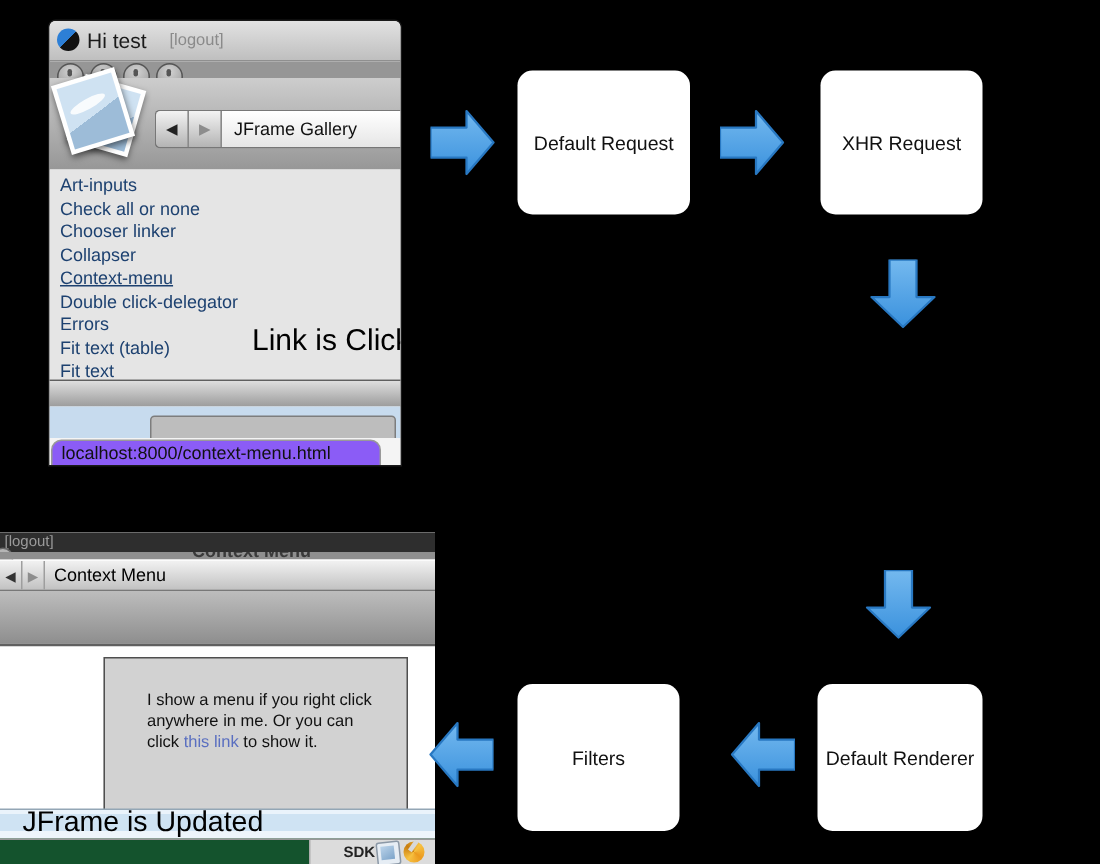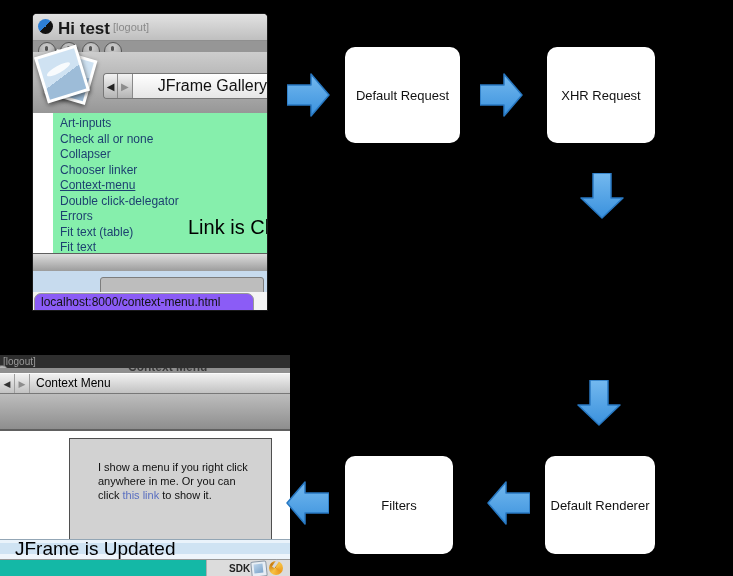--- a/index.html
+++ b/index.html
@@ -11,46 +11,46 @@
             display:flex;align-items:center;justify-content:center;
             font-size:13px;color:#111;text-align:center;}
   
   #top-win{position:absolute;left:33px;top:14px;width:234px;height:296px;
            background:#fff;border-radius:4px 4px 0 0;overflow:hidden;
            box-shadow:0 0 0 1px #1a1a1a;}
   .titlebar{position:absolute;left:0;top:0;width:100%;height:26px;
             background:linear-gradient(#e2e2e2,#bfbfbf);border-bottom:1px solid #8f8f8f;}
   .site-logo{position:absolute;left:5px;top:5px;width:15px;height:15px;border-radius:50%;
              background:linear-gradient(135deg,#2d7fd6 0 50%,#111 50% 100%);}
-  .t-title{position:absolute;left:25px;top:5px;font-size:17px;font-weight:bold;color:#1a1a1a;}
+  .t-title{position:absolute;left:25px;top:5px;font-size:14px;font-weight:normal;color:#1a1a1a;}
   .t-logout{position:absolute;left:80px;top:7px;font-size:11px;color:#8a8a8a;}
   .btnrow{position:absolute;left:0;top:27px;width:100%;height:11px;background:#969696;overflow:hidden;}
   .win-btn{position:absolute;top:1px;width:16px;height:16px;border-radius:50%;
            background:radial-gradient(circle at 50% 30%,#d2d2d2,#989898);border:1px solid #565656;}
   .win-btn::after{content:"";position:absolute;left:6px;top:3px;width:3px;height:5px;background:#555;border-radius:2px;}
   .toolbar{position:absolute;left:0;top:38px;width:100%;height:61px;
            background:linear-gradient(#cdcdcd,#979797);}
   .navgroup{position:absolute;left:70px;top:21px;height:24px;right:0;display:flex;
             border:1px solid #777;border-right:none;border-radius:4px 0 0 4px;overflow:hidden;}
   .navbtn{width:21px;height:100%;display:flex;align-items:center;justify-content:center;
           background:linear-gradient(#f3f3f3,#b4b4b4);border-right:1px solid #8a8a8a;
           font-size:10px;}
   .navbtn.back{color:#222;}
   .navbtn.fwd{color:#8d8d8d;}
-  .navfield{flex:1;background:linear-gradient(#ffffff,#e6e6e6);font-size:16px;color:#111;
-            line-height:24px;padding-left:25px;white-space:nowrap;}
+  .navfield{flex:1;background:linear-gradient(#ffffff,#e6e6e6);font-size:12px;color:#111;
+            line-height:24px;padding-left:8px;white-space:nowrap;}
   .photo-icon{position:absolute;left:1px;top:-8px;width:66px;height:70px;}
   .photo-back{position:absolute;left:16px;top:10px;width:36px;height:40px;background:#fff;
               transform:rotate(16deg);box-shadow:0 2px 4px rgba(0,0,0,.5);padding:3px;}
   .photo-front{position:absolute;left:6px;top:6px;width:38px;height:42px;background:#fff;
                transform:rotate(-17deg);box-shadow:0 2px 5px rgba(0,0,0,.55);padding:3px;}
   .photo-img{width:100%;height:100%;background:linear-gradient(160deg,#cfe2f2 0 55%,#9dbcd8 55% 100%);position:relative;overflow:hidden;}
   .photo-img::after{content:"";position:absolute;left:4px;top:12px;width:26px;height:7px;background:#fff;
                     border-radius:50%;transform:rotate(-12deg);opacity:.85;}
-  .content{position:absolute;left:0;top:99px;width:100%;height:140px;background:#86efac;overflow:hidden;margin-left:20px;}
+  .content{position:absolute;left:0;top:99px;width:100%;height:140px;background:#e5e5e5;overflow:hidden;}
   .links{position:absolute;left:7px;top:3px;font-size:12px;line-height:15.5px;color:#1d4170;}
   .links .link{white-space:nowrap;cursor:pointer;}
   .links .link.active{text-decoration:underline;}
   .note-big{position:absolute;font-size:20px;color:#000;white-space:nowrap;}
   #note-click{left:135px;top:103px;}
   .scrollbar{position:absolute;left:0;top:239px;width:100%;height:18px;
              background:linear-gradient(#dedede,#9c9c9c);border-top:1px solid #5f5f5f;box-sizing:border-box;}
   .bluebar-top{position:absolute;left:0;top:257px;width:100%;height:21px;background:#c7dbee;}
   .gray-panel{position:absolute;left:67px;top:6px;width:162px;height:16px;background:#bdbdbd;
               border:1px solid #7d7d7d;border-radius:3px 3px 0 0;}
@@ -78,21 +78,21 @@
   .b-gray{position:absolute;left:0;top:39px;width:100%;height:37px;
           background:linear-gradient(#bdbdbd,#8e8e8e);border-bottom:2px solid #606060;box-sizing:border-box;}
   .b-content{position:absolute;left:0;top:76px;width:100%;height:104px;background:#fff;}
   .menu-box{position:absolute;left:69px;top:7px;width:203px;height:110px;background:#d2d2d2;
             border:1px solid #4f4f4f;box-sizing:border-box;}
   .menu-text{position:absolute;left:28px;top:21px;width:156px;font-size:11px;line-height:14px;color:#111;}
   .menu-link{color:#5a6fc0;cursor:pointer;}
   .b-bluebar{position:absolute;left:0;top:184px;width:100%;height:20px;
              background:linear-gradient(#93a6b5 0,#93a6b5 1px,#eaf3fb 1px,#eaf3fb 4px,#cfe3f3 4px,#cfe3f3 15px,#eef5fb 15px,#eef5fb 20px);}
   #note-updated{left:15px;top:183px;font-size:19px;}
-  .b-status{position:absolute;left:0;top:204px;width:100%;height:17px;background:#14b8a6;
+  .b-status{position:absolute;left:0;top:204px;width:100%;height:17px;background:#14532d;
             border-top:1px solid #989898;box-sizing:border-box;}
   .b-status-right{position:absolute;left:206px;top:0;right:0;height:100%;background:#dcdcdc;
                   border-left:1px solid #aeaeae;}
   .sdk-label{position:absolute;left:22px;top:3px;font-size:10px;font-weight:bold;color:#222;}
   .icon-app{position:absolute;left:44px;top:1px;width:14px;height:14px;background:#e6edf4;
             border:1px solid #8b98a6;border-radius:2px;transform:rotate(-6deg);overflow:hidden;}
   .icon-app::after{content:"";position:absolute;left:2px;top:2px;width:9px;height:9px;
                    background:linear-gradient(150deg,#bcd4ea,#7ba3c9);}
   .icon-swirl{position:absolute;left:62px;top:1px;width:14px;height:14px;border-radius:50%;
               background:conic-gradient(from 40deg,#f7c242,#ec9a1e,#f7c242,#c87d10,#f7c242);}
@@ -139,22 +139,22 @@
           </div>
         <div class="photo-front">
             <div class="photo-img"></div>
           </div>
       </div>
     </div>
     <div class="content">
       <div class="links">
           <div class="link">Art-inputs</div>
           <div class="link">Check all or none</div>
+          <div class="link">Chooser linker</div>
           <div class="link">Collapser</div>
-          <div class="link">Chooser linker</div>
           <div class="link active">Context-menu</div>
           <div class="link">Double click-delegator</div>
           <div class="link">Errors</div>
           <div class="link">Fit text (table)</div>
           <div class="link">Fit text</div>
         </div>
       <div class="note-big" id="note-click">Link is Click</div>
     </div>
     <div class="scrollbar"></div>
     <div class="bluebar-top">

